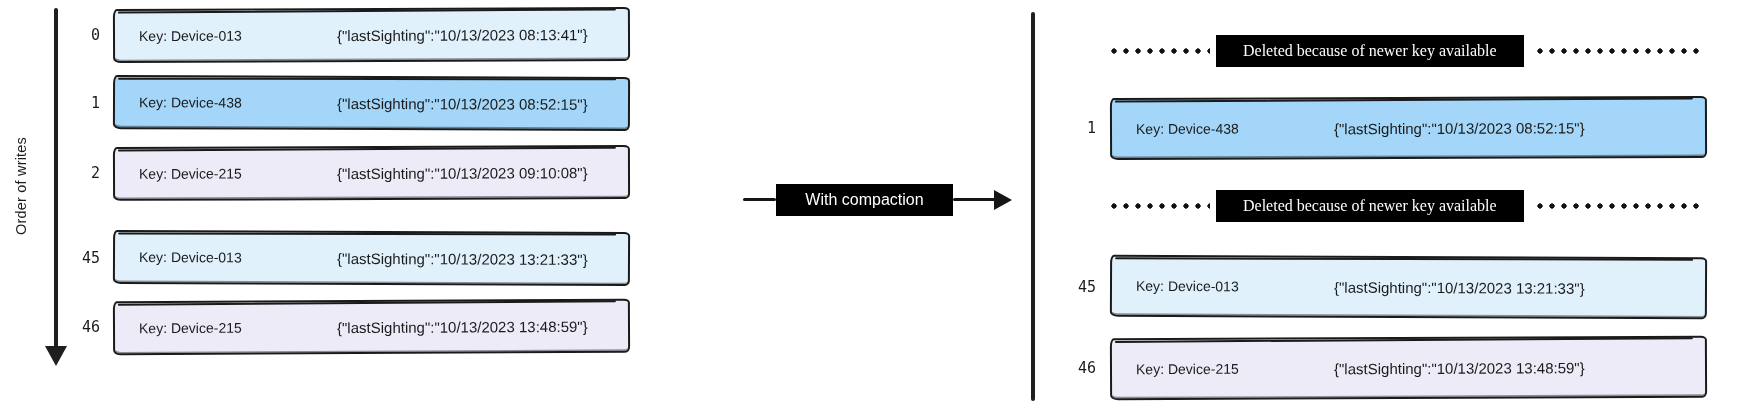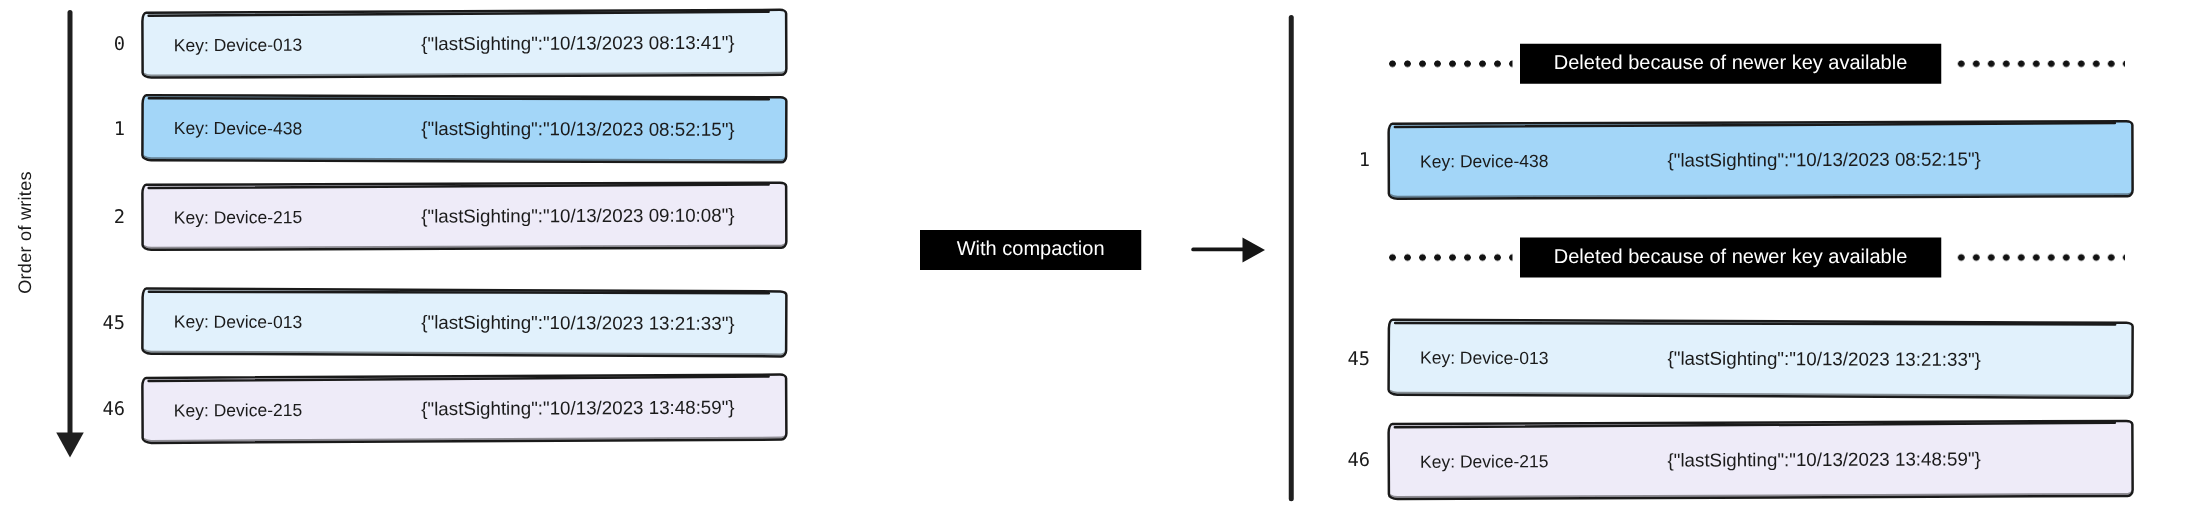--- a/index.html
+++ b/index.html
@@ -33,33 +33,33 @@
   .row.lavender{background:var(--lavender);}
   .row .key{margin-left:24px;font-size:14px;white-space:nowrap;}
   .row .value{position:absolute;left:222px;font-size:15px;white-space:nowrap;}
   .row-num{
     position:absolute;width:34px;text-align:right;font-size:15px;line-height:18px;
     font-family:"DejaVu Sans Mono",monospace;color:#1b1b1b;
   }
   
   .h-line{position:absolute;height:3px;background:#151515;border-radius:2px;}
   .compaction-badge{
-    position:absolute;left:736px;top:184px;width:177px;height:32px;
+    position:absolute;left:776px;top:184px;width:177px;height:32px;
     display:flex;align-items:center;justify-content:center;
     background:var(--badge-bg);color:var(--badge-text);font-size:16px;white-space:nowrap;
   }
   .h-arrow-head{
     position:absolute;left:994px;top:190px;width:0;height:0;
     border-top:10px solid transparent;border-bottom:10px solid transparent;border-left:18px solid #151515;
   }
   
   .segment-bar{position:absolute;left:1031px;top:12px;width:4px;height:389px;background:#1f1f1f;border-radius:2px;}
   .deleted-line{
     position:absolute;left:1108px;width:592px;height:32px;
-    display:flex;align-items:center;
+    display:flex;align-items:center;font-family:Liberation Serif, serif;
   }
   .dots{
     height:6px;align-self:center;
     background-image:radial-gradient(circle,#121212 2.4px,transparent 2.9px);
     background-size:12px 6px;background-repeat:repeat-x;background-position:left center;
   }
   .dots-left{width:102px;flex:0 0 auto;}
   .dots-right{flex:1 1 auto;margin-left:10px;}
   .deleted-badge{
     flex:0 0 auto;margin-left:6px;height:32px;display:flex;align-items:center;

